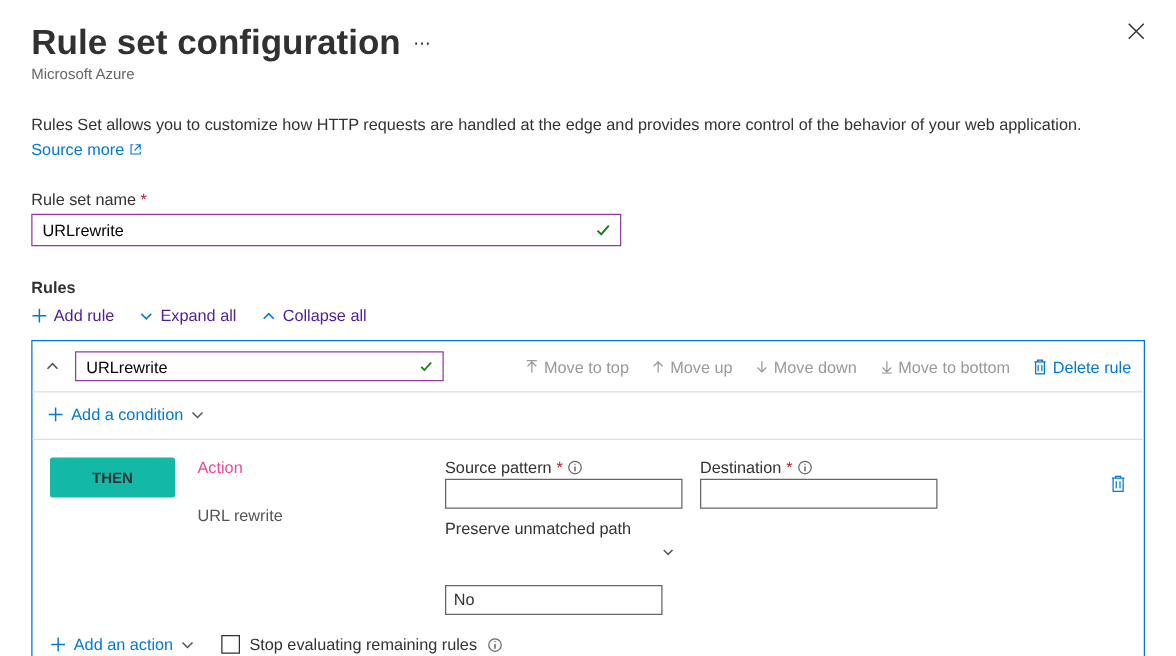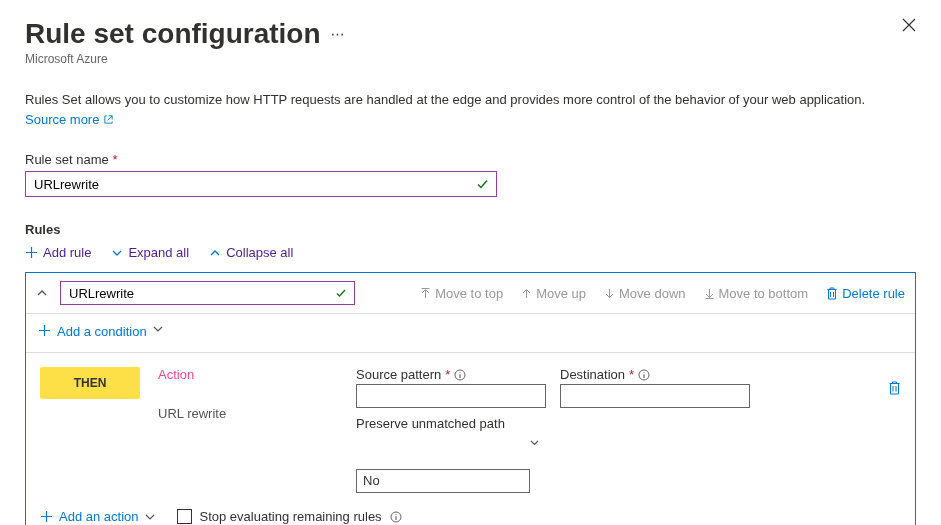--- a/index.html
+++ b/index.html
@@ -58,25 +58,25 @@
       padding: 4px 24px 4px 8px;
       font-size: 13px;
       font-family: inherit;
       outline: none;
       height: 24px;
     }
     .rule-actions { margin-left: auto; display: flex; gap: 18px; align-items: center; }
     .rule-action { display: inline-flex; align-items: center; gap: 4px; color: #999; cursor: default; font-size: 13px; }
     .rule-action.danger { color: #0078d4; cursor: pointer; }
     .condition-bar { padding: 10px 12px; border-bottom: 1px solid #ddd; }
-    .add-condition { display: inline-flex; gap: 6px; color: #0078d4; cursor: pointer; font-size: 13px; }
+    .add-condition { display: inline-flex; align-items: center; gap: 6px; color: #0078d4; cursor: pointer; font-size: 13px; }
     .then-block { padding: 14px 14px 6px 14px; }
     .then-row { display: flex; align-items: flex-start; gap: 18px; }
     .then-badge {
-      background: #fde047;
+      background: #14b8a6;
       color: #333;
       font-weight: 700;
       font-size: 12px;
       padding: 9px 0;
       width: 100px;
       text-align: center;
       border-radius: 2px;
     }
     .action-labels { width: 180px; }
     .action-labels .lbl { font-size: 13px; color: #ec4899; margin-bottom: 24px; }

